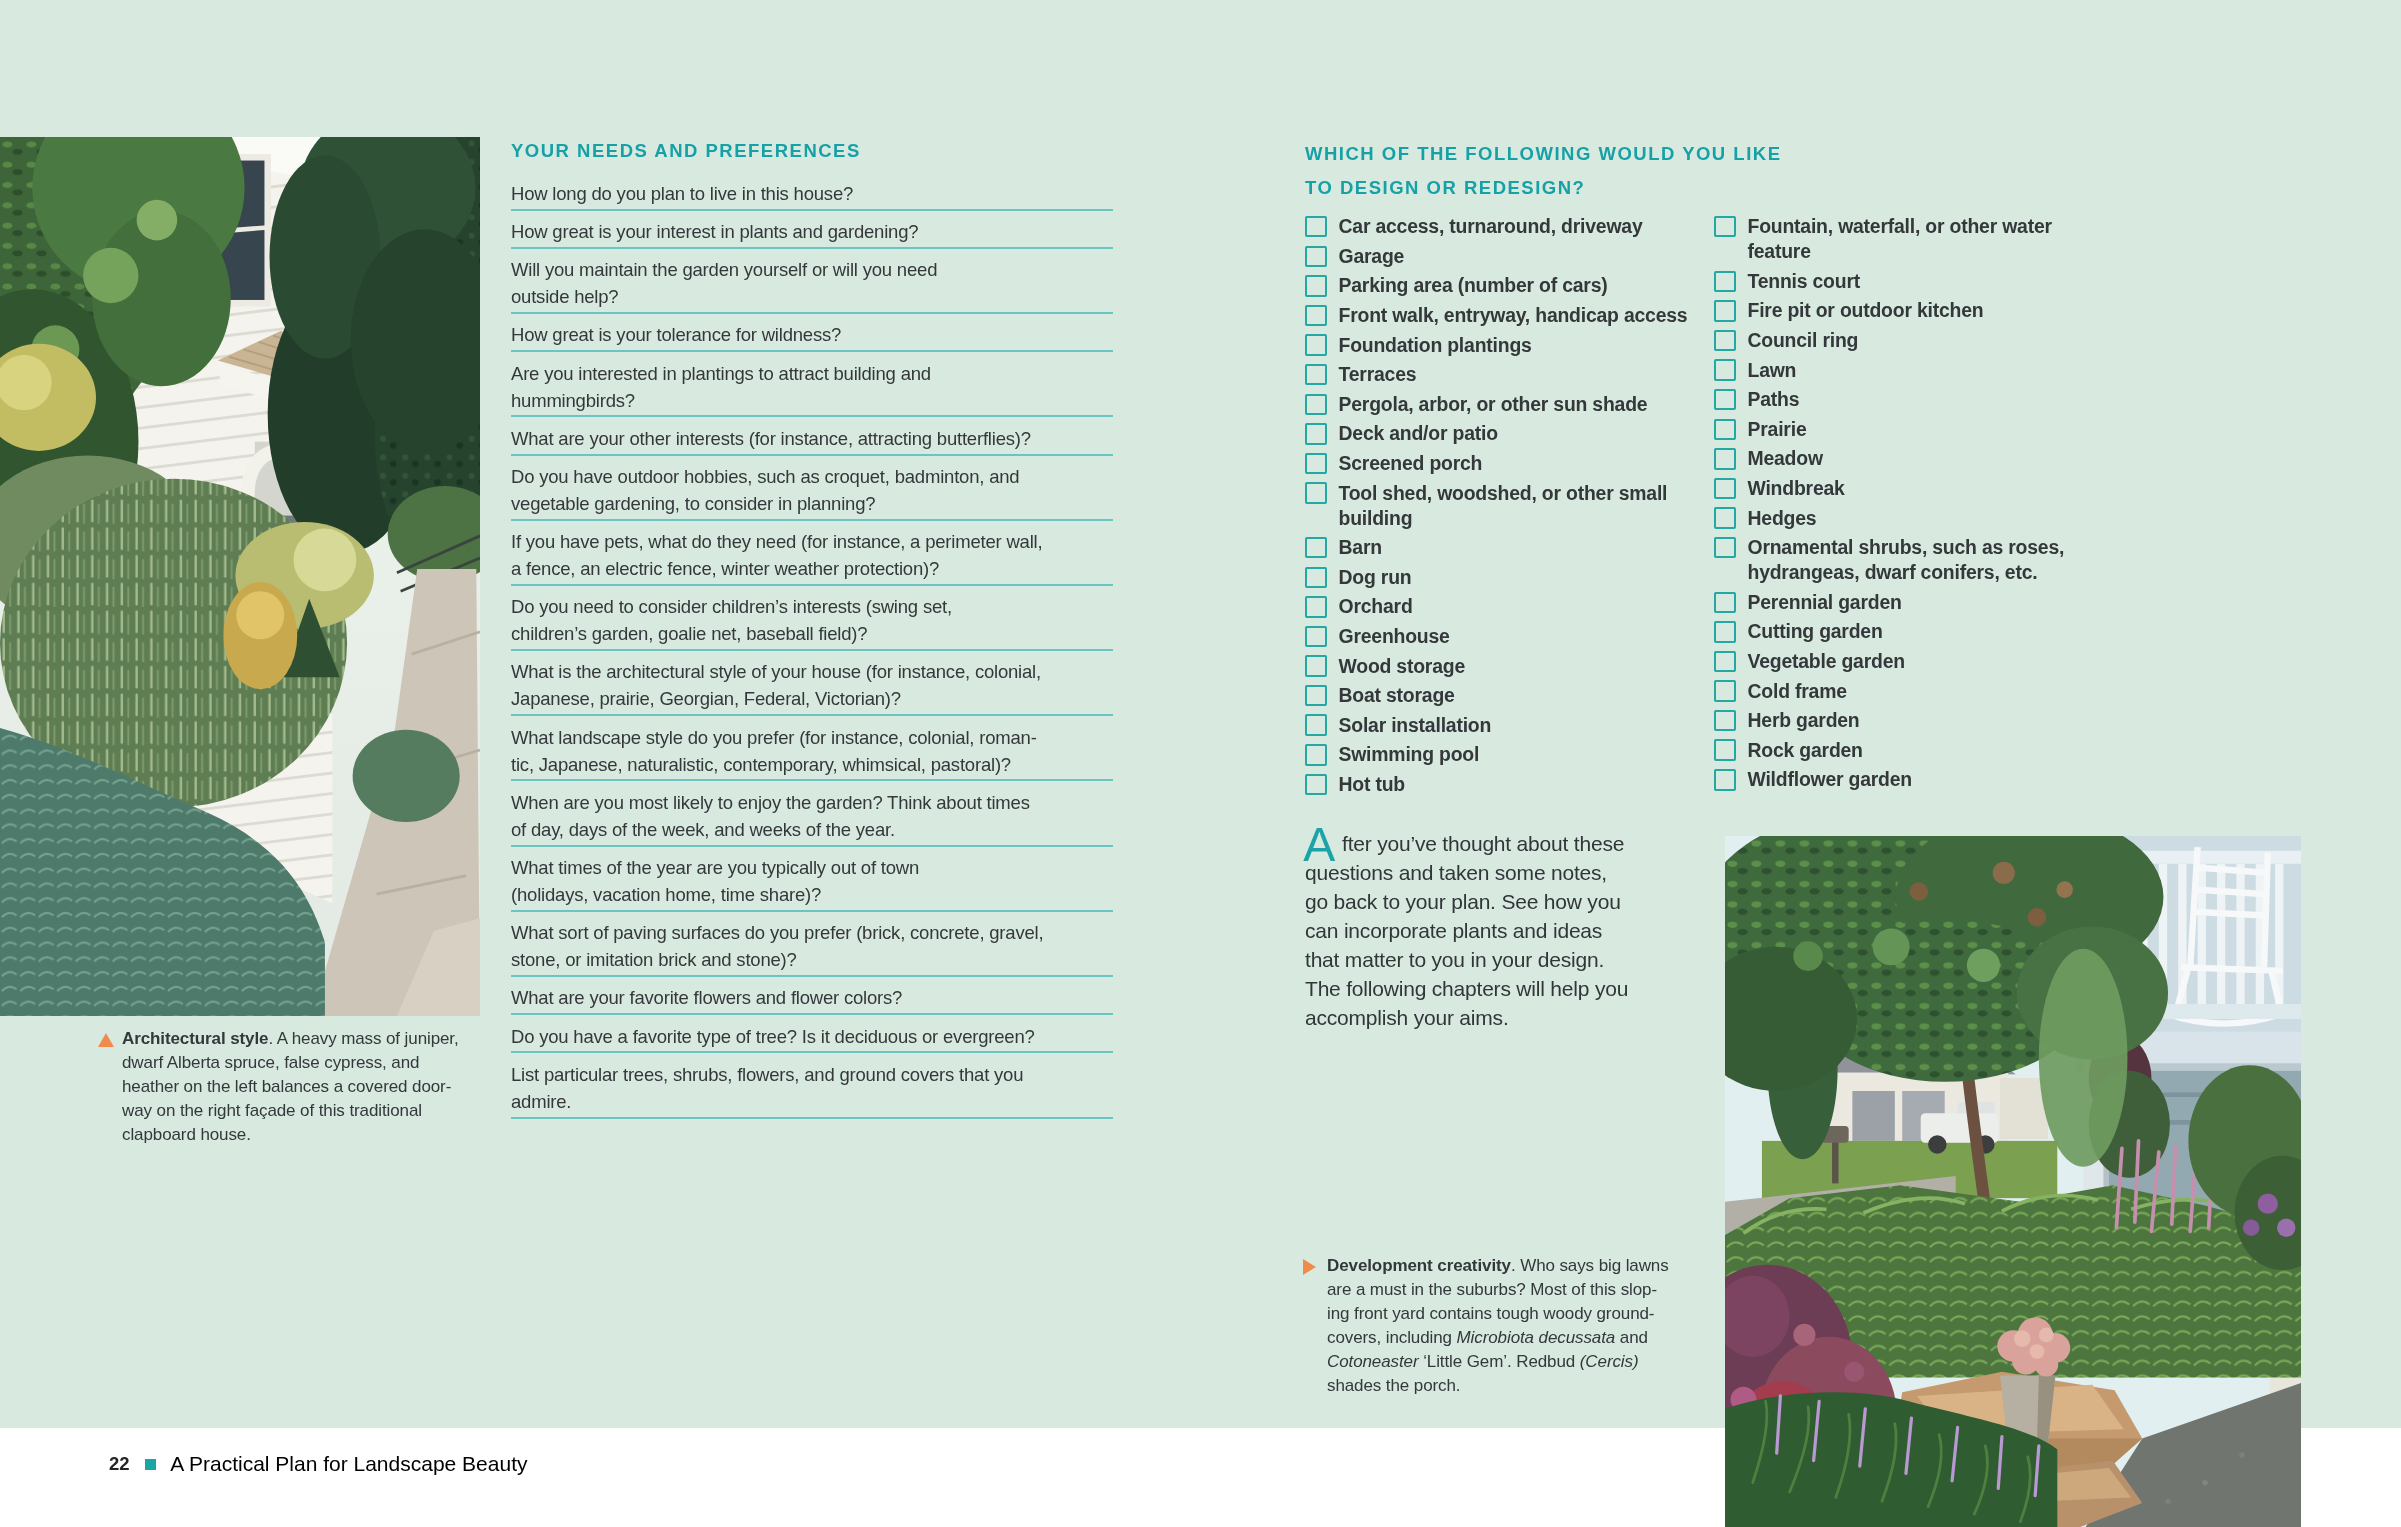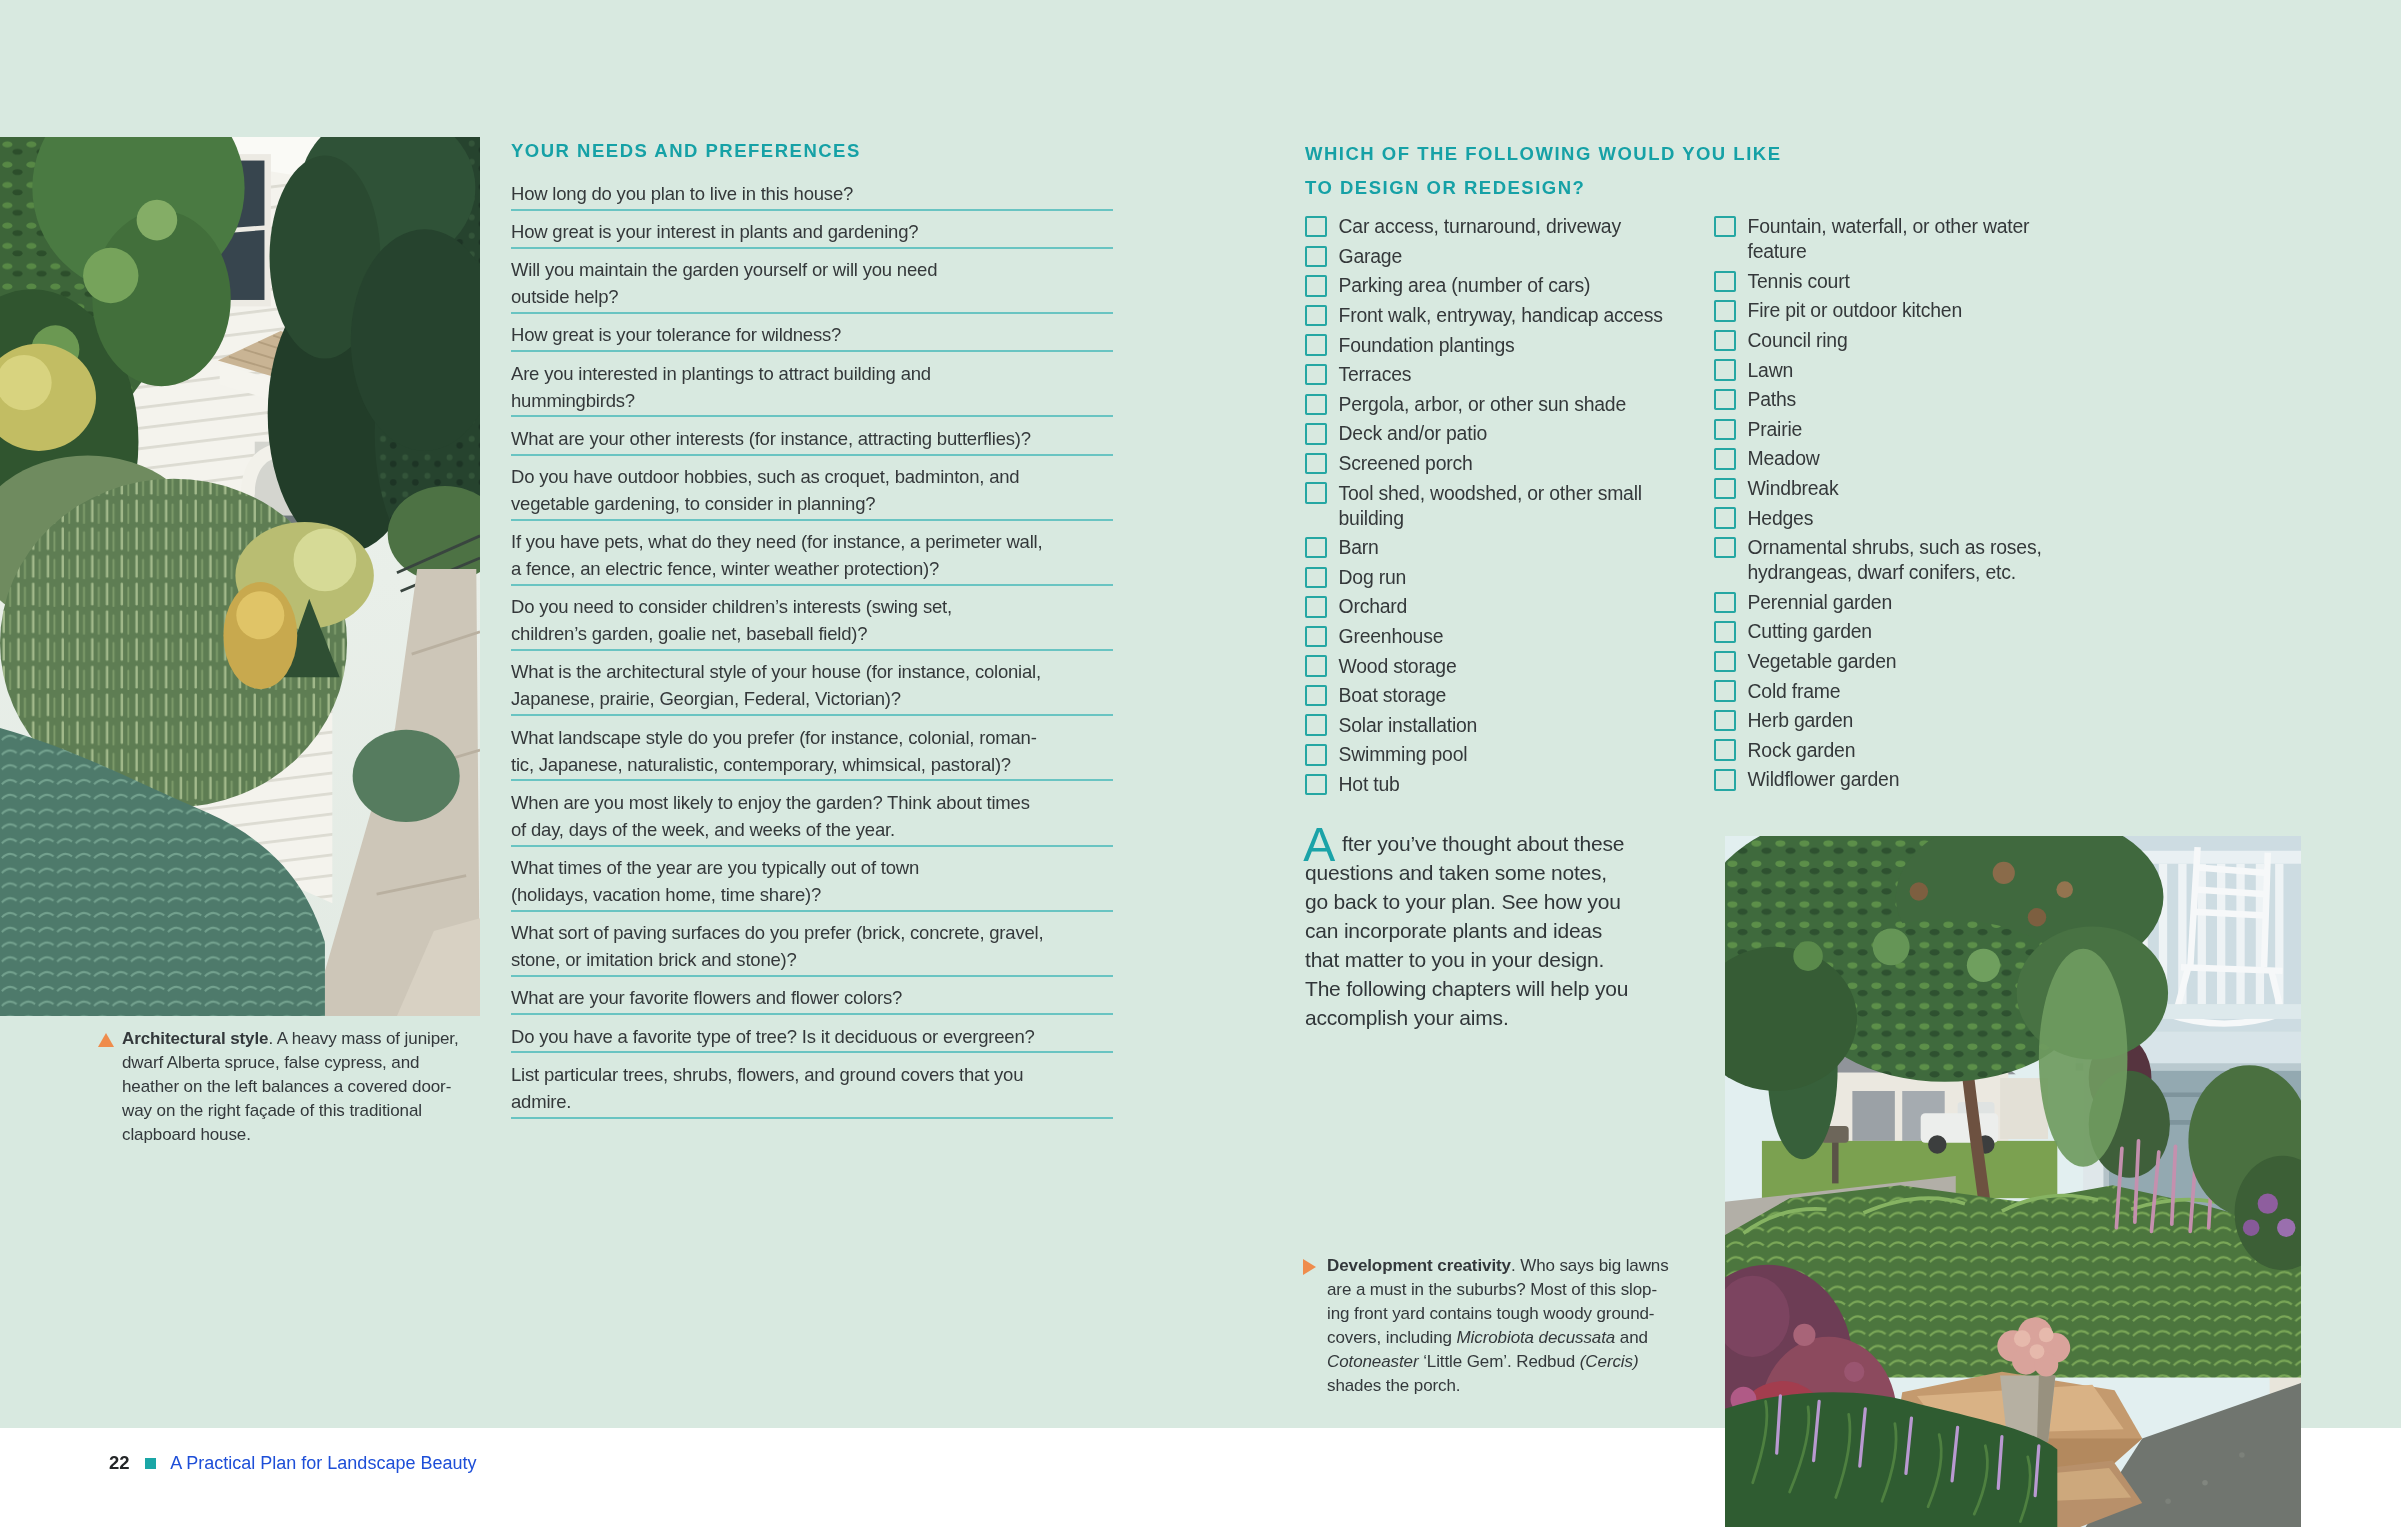--- a/index.html
+++ b/index.html
@@ -27,21 +27,21 @@
   #questions-list{margin-top:14.8px;}
   .q-item{
     font-size:18.5px;line-height:27px;letter-spacing:-0.2px;
     color:#34383a;white-space:pre;
     border-bottom:2.8px solid #69c4c2;padding-bottom:1.8px;margin-bottom:7.4px;
   }
 
   
   .checklist{position:absolute;left:1305px;top:137px;width:998px;}
   .check-cols{display:flex;margin-top:9.2px;}
-  .check-col{width:409px;}
+  .check-col{width:409px;font-weight:bold;}
   .check-col.col2{width:517px;}
   .chk-row{display:flex;align-items:flex-start;margin-bottom:4.6px;}
   .chk-box{
     flex:none;width:17.5px;height:17.5px;border:2.8px solid #25a7a3;border-radius:1.8px;
     margin:1.8px 12px 0 0;background:transparent;
   }
   .chk-label{font-size:19.4px;line-height:25px;color:#34383a;white-space:pre;letter-spacing:-0.2px;}
 
   
   .after{position:absolute;left:1305px;top:829px;width:369px;}
@@ -71,21 +71,21 @@
   .tri-right{
     position:absolute;left:0;top:4.6px;width:0;height:0;
     border-top:8.3px solid transparent;border-bottom:8.3px solid transparent;
     border-left:13px solid #ef8c4c;
   }
 
   
   .footer{position:absolute;left:109px;top:1452px;display:flex;align-items:center;}
   .pnum{font-size:18.5px;font-weight:bold;color:#242628;}
   .sq{width:11px;height:11px;background:#1aa6a6;margin:0.9px 14px 0 15.7px;}
-  .btitle{font-size:18px;color:#1d4ed8;}
+  .btitle{font-size:21px;color:#000000;}
 </style>
 </head>
 <body>
 
 <div class="spread">
   <div class="mint"></div>
 
   <svg class="photo-left" viewBox="0 0 520 952" preserveAspectRatio="none" aria-hidden="true">
     <defs>
       <linearGradient id="skyL" x1="0" y1="0" x2="0" y2="1">

